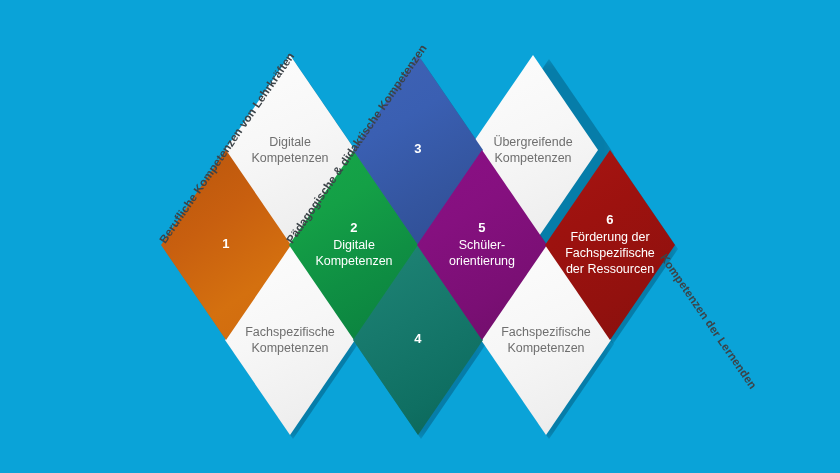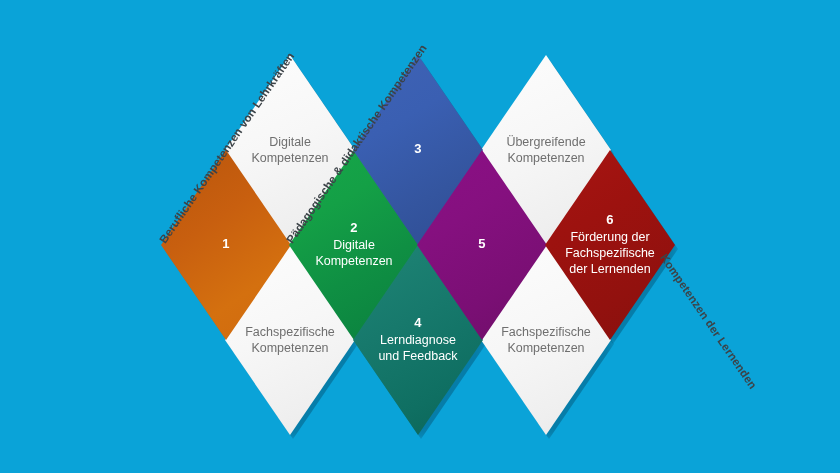--- a/index.html
+++ b/index.html
@@ -100,21 +100,21 @@
   <div class="dshadow" style="left:548px; top:154px;"></div>
 
   <div class="diamond white f-white" style="left:225px; top:55px;">
     <div class="cap"><span>Digitale</span><br><span>Kompetenzen</span></div>
   </div>
 
   <div class="diamond white f-white" style="left:225px; top:245px;">
     <div class="cap"><span>Fachspezifische</span><br><span>Kompetenzen</span></div>
   </div>
 
-  <div class="diamond white f-white" style="left:481px; top:55px;">
+  <div class="diamond white f-white" style="left:468px; top:55px;">
     <div class="cap"><span>Übergreifende</span><br><span>Kompetenzen</span></div>
   </div>
 
   <div class="diamond white f-white" style="left:481px; top:245px;">
     <div class="cap"><span>Fachspezifische</span><br><span>Kompetenzen</span></div>
   </div>
 
   <div class="diamond colored f-orange" style="left:161px; top:150px;">
     <div class="num">1</div>
   </div>
@@ -123,30 +123,30 @@
     <div class="num">2</div>
     <div class="cap"><span>Digitale</span><br><span>Kompetenzen</span></div>
   </div>
 
   <div class="diamond colored f-blue" style="left:353px; top:55px;">
     <div class="num">3</div>
   </div>
 
   <div class="diamond colored f-teal" style="left:353px; top:245px;">
     <div class="num">4</div>
-    <div class="cap"><span>Lerndiagnose</span><br><span>und Feedback</span></div>
   </div>
 
   <div class="diamond colored f-purple" style="left:417px; top:150px;">
     <div class="num">5</div>
+    <div class="cap"><span>Schüler-</span><br><span>orientierung</span></div>
   </div>
 
   <div class="diamond colored f-red" style="left:545px; top:150px; padding:0 2px;">
     <div class="num">6</div>
-    <div class="cap"><span>Förderung der</span><br><span>Fachspezifische</span><br><span>der Lernenden</span></div>
+    <div class="cap"><span>Förderung der</span><br><span>Fachspezifische</span><br><span>der Ressourcen</span></div>
   </div>
 
   <div class="axis-label" style="left:162px; top:236px; transform: rotate(-55.5deg);">Berufliche Kompetenzen von Lehrkräften</div>
 
   <div class="axis-label" style="left:289px; top:236px; transform: rotate(-55.5deg);">Pädagogische &amp; didaktische Kompetenzen</div>
 
   <div class="axis-label" style="left:663px; top:249px; transform: rotate(55.5deg);">Kompetenzen der Lernenden</div>
 
 </div>
 

